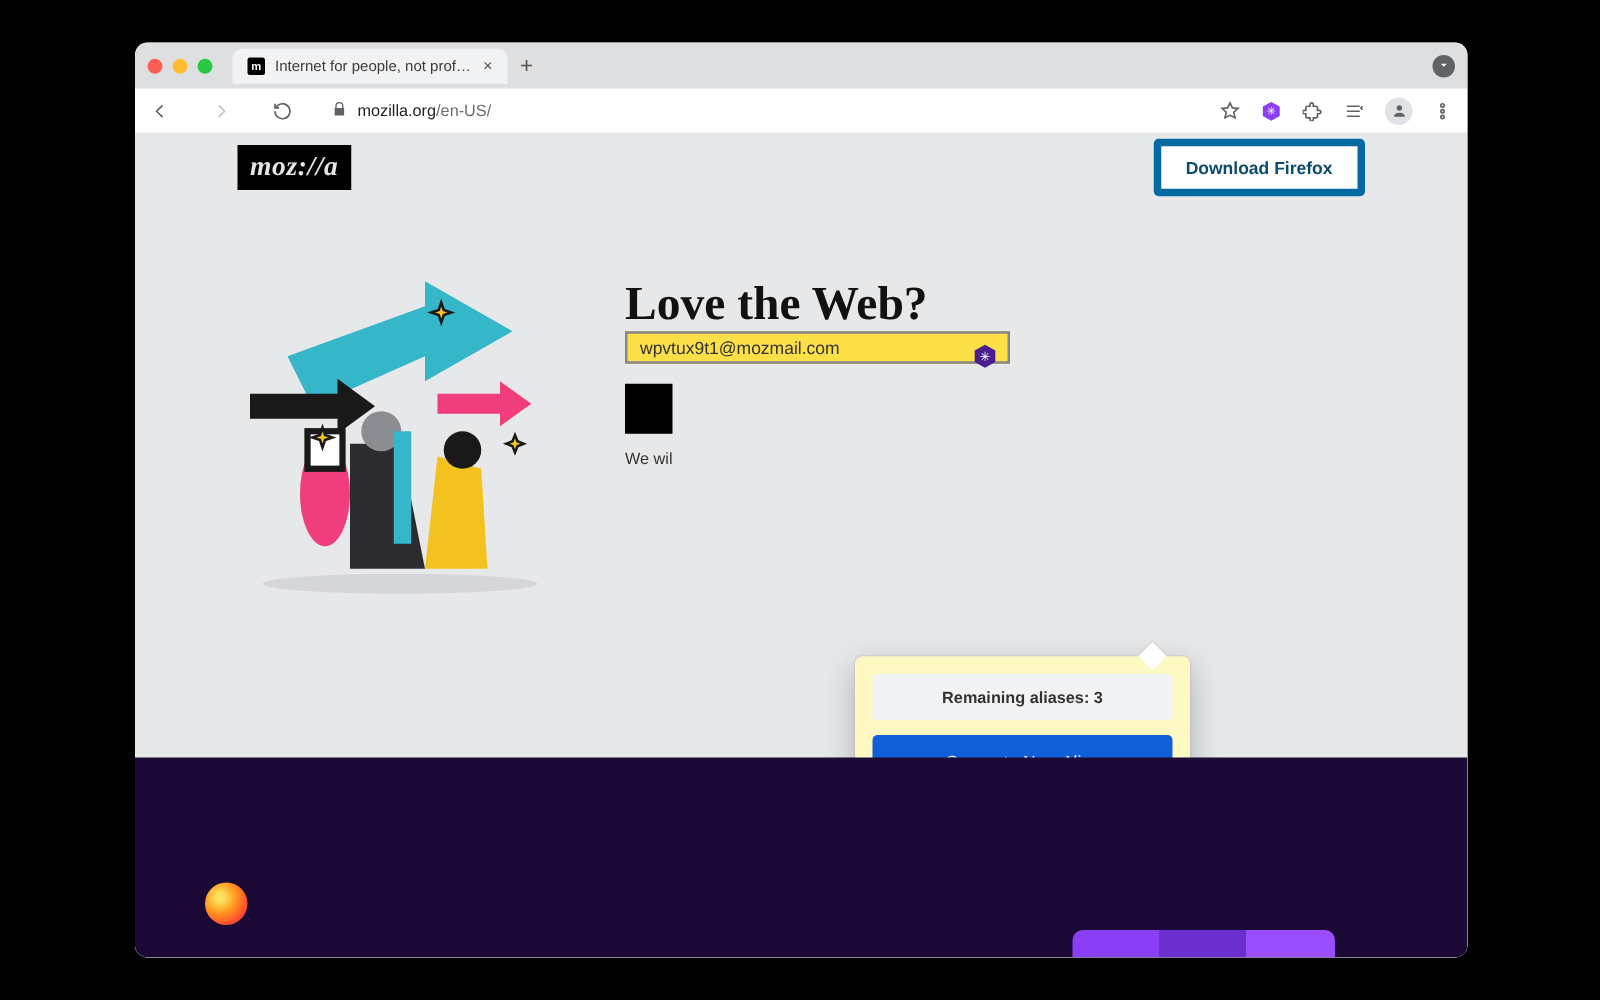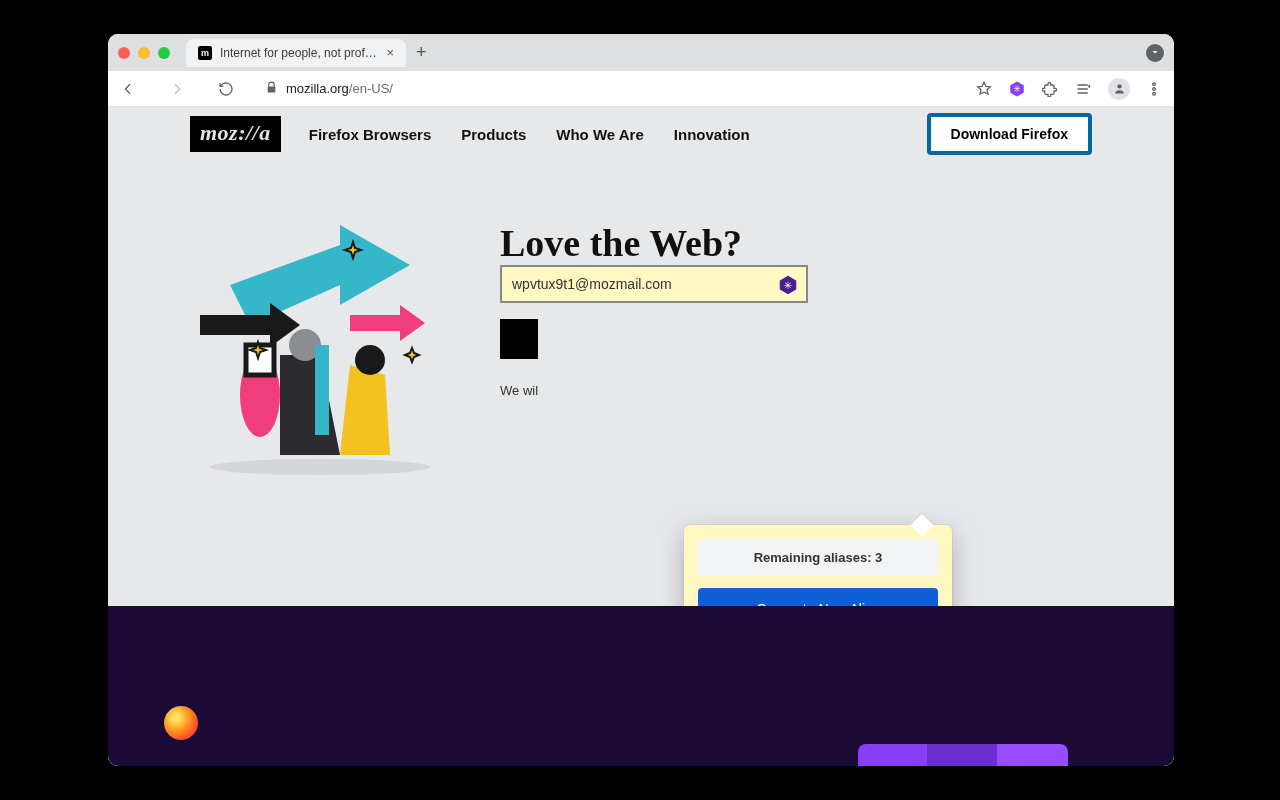--- a/index.html
+++ b/index.html
@@ -57,34 +57,34 @@
 .relay-ico{width:18px;height:18px;}
 .avatar{width:22px;height:22px;border-radius:50%;background:#e0e2e6;display:flex;align-items:center;justify-content:center;}
 .avatar svg{width:13px;height:13px;fill:#5f6368;}
 
 
 .page{position:relative;height:calc(100% - 73px);background:#e7e8ea;overflow:hidden;}
 .sitehdr{height:54px;display:flex;align-items:center;padding:0 82px 0 82px;}
 .logo{background:#000;color:#e5e5e5;font:italic 700 22px Georgia,serif;padding:4px 10px 6px;letter-spacing:.5px;margin-right:28px;}
 .menu{display:flex;gap:30px;}
 .menu a{font:600 15px Arial;color:#111;text-decoration:none;}
-.dl{margin-left:auto;border:4px solid #0369a1;color:#000000;font:700 14px Arial;padding:9px 20px;border-radius:4px;background:#fff;}
+.dl{margin-left:auto;border:6px solid #0369a1;color:#0c4a6e;font:700 14px Arial;padding:9px 20px;border-radius:4px;background:#fff;}
 
 .hero{display:flex;padding:34px 82px 0;gap:30px;}
 .illus{width:280px;height:290px;position:relative;flex:0 0 280px;}
 .illus svg{position:absolute;inset:0;}
 .copy{flex:1;max-width:350px;}
 .copy h1{font:700 38px/1.1 Georgia,'Times New Roman',serif;color:#111;margin-top:28px;margin-bottom:0;}
 .copy p{font:400 15px/1.5 Arial;color:#222;margin-bottom:22px;}
 .label{font:600 13px Arial;color:#111;margin-bottom:6px;}
-.field{position:relative;width:308px;height:38px;border:2px solid #878787;background:#fef9c3;display:flex;align-items:center;justify-content:center;}
+.field{position:relative;width:308px;height:26px;border:2px solid #878787;background:#fde047;display:flex;align-items:center;justify-content:center;}
 .field input{border:0;flex:1;height:100%;padding:0 10px;font:400 14px Arial;color:#333;outline:none;background:transparent;}
 .field .relay-chip{position:absolute;right:6px;top:6px;width:24px;height:24px;border-radius:4px;display:flex;align-items:center;justify-content:center;}
 .blackbtn{margin-top:16px;width:38px;height:40px;background:#000;}
-.wewil{font:400 13px Arial;color:#333;margin-top:24px;}
+.wewil{font:400 13px Arial;color:#333;margin-top:12px;}
 
 
 .popup{
   position:absolute; left:576px; top:418px; width:268px;
   background:#fef9c3;border-radius:6px;
   box-shadow:0 8px 26px rgba(0,0,0,.25),0 0 0 1px rgba(0,0,0,.05);
   padding:14px;
 }
 .popup::before{
   content:"";position:absolute;top:-8px;right:22px;
@@ -186,26 +186,20 @@
             <circle cx="12" cy="19" r="2"></circle>
           </svg>
         </span>
     </div>
   </div>
 
   <div class="page">
 
     <div class="sitehdr">
       <div class="logo">moz://a</div>
-      <nav class="menu">
-        <a>Firefox Browsers</a>
-        <a>Products</a>
-        <a>Who We Are</a>
-        <a>Innovation</a>
-      </nav>
       <button class="dl">Download Firefox</button>
     </div>
 
     <div class="hero">
       <div class="illus">
         <svg viewBox="0 0 280 290">
 
           <path d="M40 90 L150 50 L150 30 L220 70 L150 110 L150 90 L60 130 Z" fill="#36b6c9"></path>
 
           <path d="M10 120 L80 120 L80 108 L110 130 L80 152 L80 140 L10 140 Z" fill="#191919"></path>

